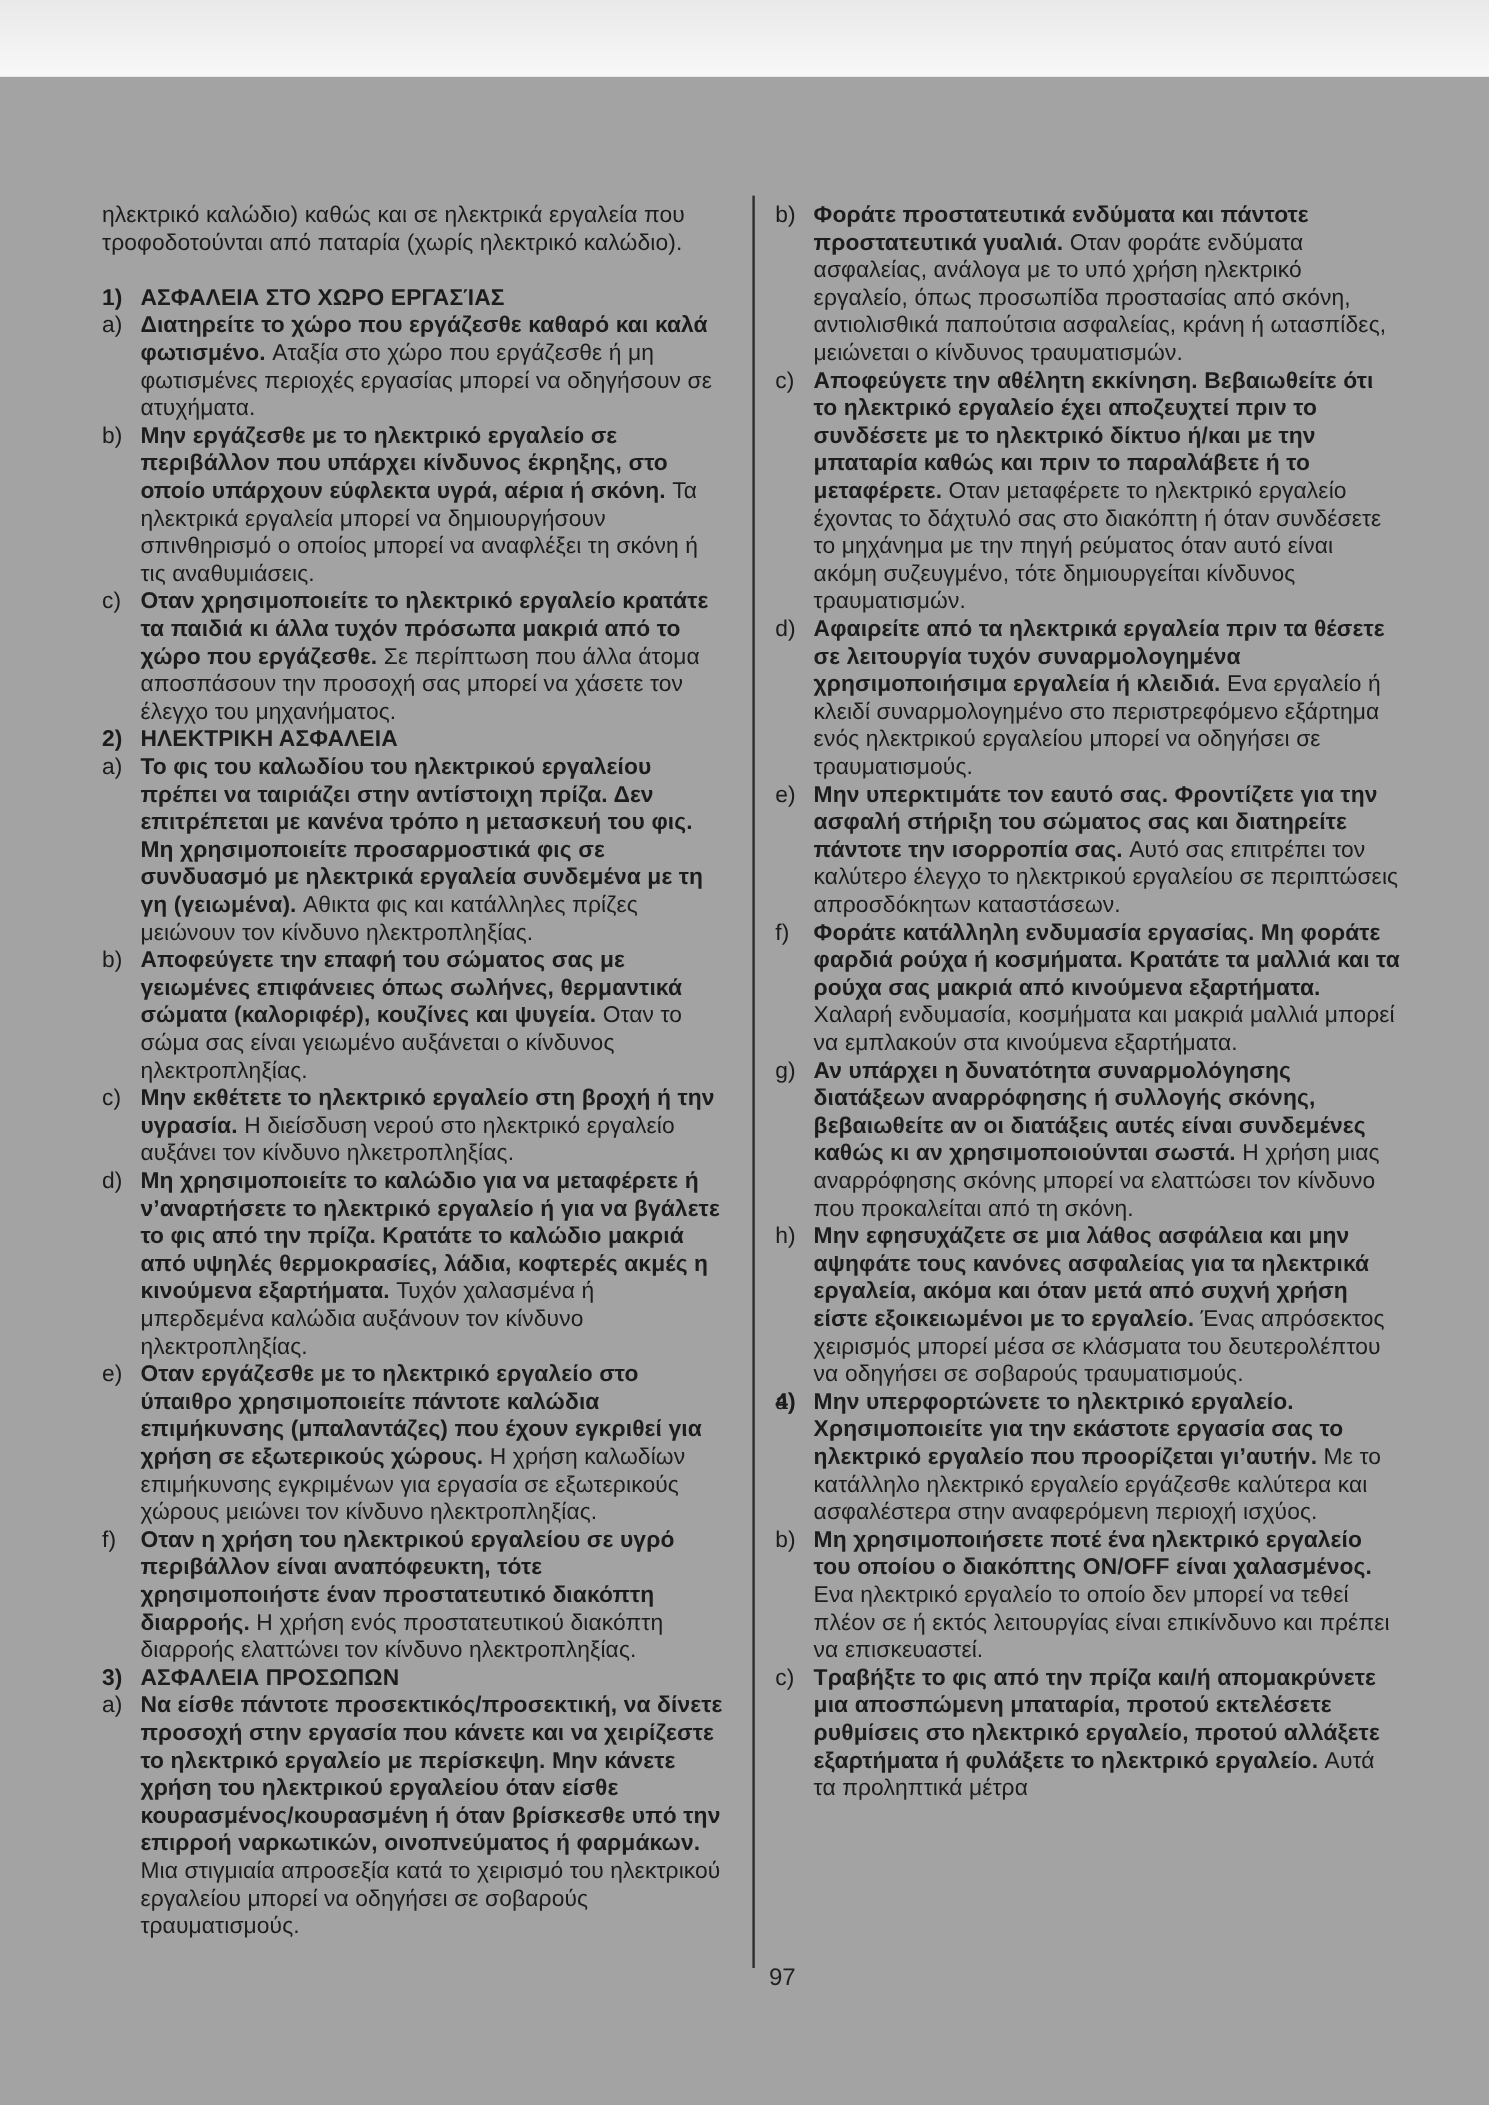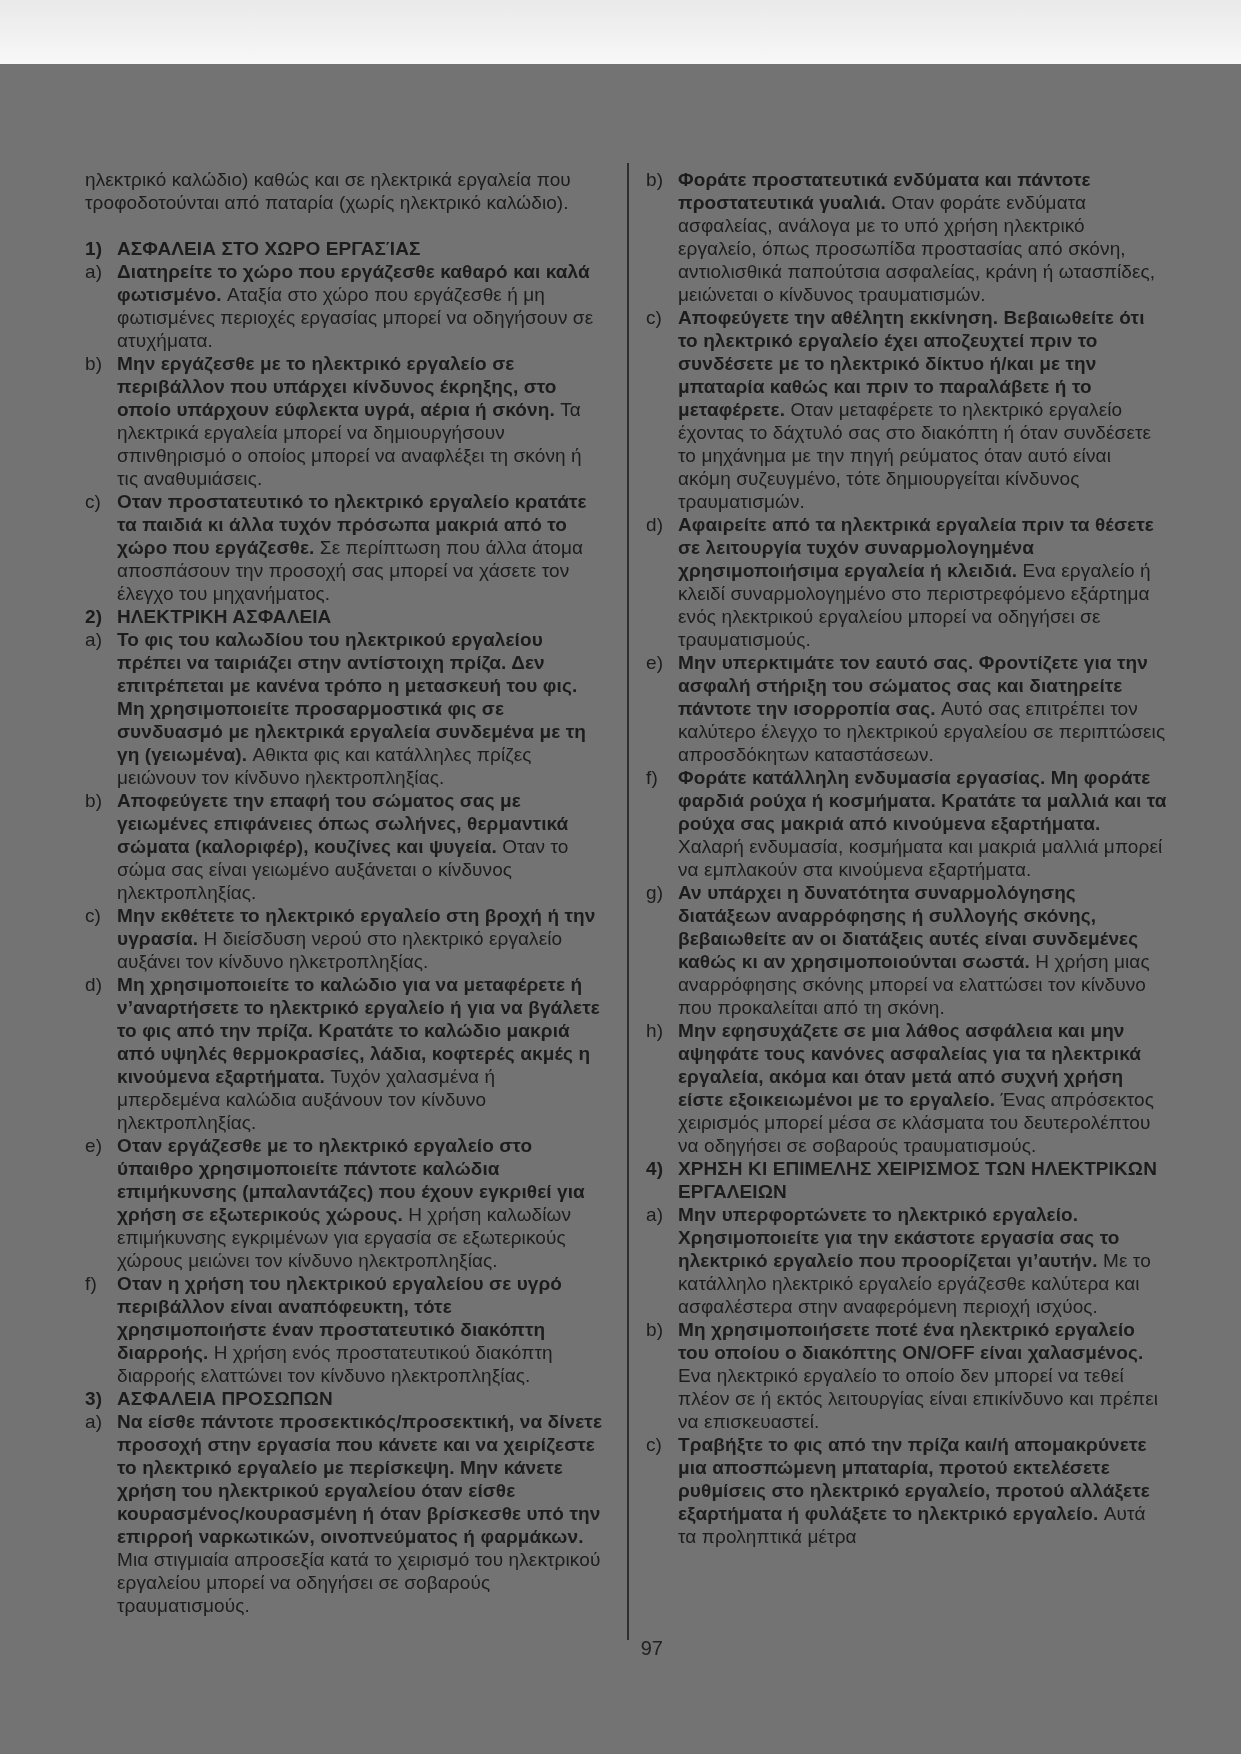--- a/index.html
+++ b/index.html
@@ -1,20 +1,20 @@
 <!DOCTYPE html>
 <html lang="el"><head>
 <meta charset="utf-8">
 <style>
   html,body{margin:0;padding:0;background:#d8d8d8;}
   .page{
     position:relative;
     width:1241px;height:1754px;
     margin:0 auto;
-    background:#737373;
+    background:#a3a3a3;
     font-family:"Liberation Sans", sans-serif;
     color:#1c1c1c;
     overflow:hidden;
   }
   .scan-shade{
     position:absolute;top:0;left:0;width:100%;height:64px;
     background:linear-gradient(#e9e9e9,#f8f8f8);
   }
   .col{
     position:absolute;top:168px;
@@ -42,39 +42,39 @@
 </head>
 <body>
 
 <div class="page">
   <div class="scan-shade"></div>
   <div class="col col-left" id="col-left">
       <div class="item cont"><span>ηλεκτρικό καλώδιο) καθώς και σε ηλεκτρικά εργαλεία που τροφοδοτούνται από παταρία (χωρίς ηλεκτρικό καλώδιο).</span></div>
       <div class="item heading gap"><span class="marker">1)</span><span class="bold">ΑΣΦΑΛΕΙΑ ΣΤΟ ΧΩΡΟ ΕΡΓΑΣΊΑΣ</span></div>
       <div class="item"><span class="marker">a)</span><span class="bold">Διατηρείτε το χώρο που εργάζεσθε καθαρό και καλά φωτισμένο. </span><span>Αταξία στο χώρο που εργάζεσθε ή μη φωτισμένες περιοχές εργασίας μπορεί να οδηγήσουν σε ατυχήματα.</span></div>
       <div class="item"><span class="marker">b)</span><span class="bold">Μην εργάζεσθε με το ηλεκτρικό εργαλείο σε περιβάλλον που υπάρχει κίνδυνος έκρηξης, στο οποίο υπάρχουν εύφλεκτα υγρά, αέρια ή σκόνη. </span><span>Τα ηλεκτρικά εργαλεία μπορεί να δημιουργήσουν σπινθηρισμό ο οποίος μπορεί να αναφλέξει τη σκόνη ή τις αναθυμιάσεις.</span></div>
-      <div class="item"><span class="marker">c)</span><span class="bold">Οταν προστατευτικό το ηλεκτρικό εργαλείο κρατάτε τα παιδιά κι άλλα τυχόν πρόσωπα μακριά από το χώρο που εργάζεσθε. </span><span>Σε περίπτωση που άλλα άτομα αποσπάσουν την προσοχή σας μπορεί να χάσετε τον έλεγχο του μηχανήματος.</span></div>
+      <div class="item"><span class="marker">c)</span><span class="bold">Οταν χρησιμοποιείτε το ηλεκτρικό εργαλείο κρατάτε τα παιδιά κι άλλα τυχόν πρόσωπα μακριά από το χώρο που εργάζεσθε. </span><span>Σε περίπτωση που άλλα άτομα αποσπάσουν την προσοχή σας μπορεί να χάσετε τον έλεγχο του μηχανήματος.</span></div>
       <div class="item heading"><span class="marker">2)</span><span class="bold">ΗΛΕΚΤΡΙΚΗ ΑΣΦΑΛΕΙΑ</span></div>
       <div class="item"><span class="marker">a)</span><span class="bold">Το φις του καλωδίου του ηλεκτρικού εργαλείου πρέπει να ταιριάζει στην αντίστοιχη πρίζα. Δεν επιτρέπεται με κανένα τρόπο η μετασκευή του φις. Μη χρησιμοποιείτε προσαρμοστικά φις σε συνδυασμό με ηλεκτρικά εργαλεία συνδεμένα με τη γη (γειωμένα). </span><span>Αθικτα φις και κατάλληλες πρίζες μειώνουν τον κίνδυνο ηλεκτροπληξίας.</span></div>
       <div class="item"><span class="marker">b)</span><span class="bold">Αποφεύγετε την επαφή του σώματος σας με γειωμένες επιφάνειες όπως σωλήνες, θερμαντικά σώματα (καλοριφέρ), κουζίνες και ψυγεία. </span><span>Οταν το σώμα σας είναι γειωμένο αυξάνεται ο κίνδυνος ηλεκτροπληξίας.</span></div>
       <div class="item"><span class="marker">c)</span><span class="bold">Μην εκθέτετε το ηλεκτρικό εργαλείο στη βροχή ή την υγρασία. </span><span>Η διείσδυση νερού στο ηλεκτρικό εργαλείο αυξάνει τον κίνδυνο ηλκετροπληξίας.</span></div>
       <div class="item"><span class="marker">d)</span><span class="bold">Μη χρησιμοποιείτε το καλώδιο για να μεταφέρετε ή ν’αναρτήσετε το ηλεκτρικό εργαλείο ή για να βγάλετε το φις από την πρίζα. Κρατάτε το καλώδιο μακριά από υψηλές θερμοκρασίες, λάδια, κοφτερές ακμές η κινούμενα εξαρτήματα. </span><span>Τυχόν χαλασμένα ή μπερδεμένα καλώδια αυξάνουν τον κίνδυνο ηλεκτροπληξίας.</span></div>
       <div class="item"><span class="marker">e)</span><span class="bold">Οταν εργάζεσθε με το ηλεκτρικό εργαλείο στο ύπαιθρο χρησιμοποιείτε πάντοτε καλώδια επιμήκυνσης (μπαλαντάζες) που έχουν εγκριθεί για χρήση σε εξωτερικούς χώρους. </span><span>Η χρήση καλωδίων επιμήκυνσης εγκριμένων για εργασία σε εξωτερικούς χώρους μειώνει τον κίνδυνο ηλεκτροπληξίας.</span></div>
       <div class="item"><span class="marker">f)</span><span class="bold">Οταν η χρήση του ηλεκτρικού εργαλείου σε υγρό περιβάλλον είναι αναπόφευκτη, τότε χρησιμοποιήστε έναν προστατευτικό διακόπτη διαρροής. </span><span>Η χρήση ενός προστατευτικού διακόπτη διαρροής ελαττώνει τον κίνδυνο ηλεκτροπληξίας.</span></div>
       <div class="item heading"><span class="marker">3)</span><span class="bold">ΑΣΦΑΛΕΙΑ ΠΡΟΣΩΠΩΝ</span></div>
       <div class="item"><span class="marker">a)</span><span class="bold">Να είσθε πάντοτε προσεκτικός/προσεκτική, να δίνετε προσοχή στην εργασία που κάνετε και να χειρίζεστε το ηλεκτρικό εργαλείο με περίσκεψη. Μην κάνετε χρήση του ηλεκτρικού εργαλείου όταν είσθε κουρασμένος/κουρασμένη ή όταν βρίσκεσθε υπό την επιρροή ναρκωτικών, οινοπνεύματος ή φαρμάκων. </span><span>Μια στιγμιαία απροσεξία κατά το χειρισμό του ηλεκτρικού εργαλείου μπορεί να οδηγήσει σε σοβαρούς τραυματισμούς.</span></div>
     </div>
   <div class="divider"></div>
   <div class="col col-right" id="col-right">
       <div class="item"><span class="marker">b)</span><span class="bold">Φοράτε προστατευτικά ενδύματα και πάντοτε προστατευτικά γυαλιά. </span><span>Οταν φοράτε ενδύματα ασφαλείας, ανάλογα με το υπό χρήση ηλεκτρικό εργαλείο, όπως προσωπίδα προστασίας από σκόνη, αντιολισθικά παπούτσια ασφαλείας, κράνη ή ωτασπίδες, μειώνεται ο κίνδυνος τραυματισμών.</span></div>
       <div class="item"><span class="marker">c)</span><span class="bold">Αποφεύγετε την αθέλητη εκκίνηση. Βεβαιωθείτε ότι το ηλεκτρικό εργαλείο έχει αποζευχτεί πριν το συνδέσετε με το ηλεκτρικό δίκτυο ή/και με την μπαταρία καθώς και πριν το παραλάβετε ή το μεταφέρετε. </span><span>Οταν μεταφέρετε το ηλεκτρικό εργαλείο έχοντας το δάχτυλό σας στο διακόπτη ή όταν συνδέσετε το μηχάνημα με την πηγή ρεύματος όταν αυτό είναι ακόμη συζευγμένο, τότε δημιουργείται κίνδυνος τραυματισμών.</span></div>
       <div class="item"><span class="marker">d)</span><span class="bold">Αφαιρείτε από τα ηλεκτρικά εργαλεία πριν τα θέσετε σε λειτουργία τυχόν συναρμολογημένα χρησιμοποιήσιμα εργαλεία ή κλειδιά. </span><span>Ενα εργαλείο ή κλειδί συναρμολογημένο στο περιστρεφόμενο εξάρτημα ενός ηλεκτρικού εργαλείου μπορεί να οδηγήσει σε τραυματισμούς.</span></div>
       <div class="item"><span class="marker">e)</span><span class="bold">Μην υπερκτιμάτε τον εαυτό σας. Φροντίζετε για την ασφαλή στήριξη του σώματος σας και διατηρείτε πάντοτε την ισορροπία σας. </span><span>Αυτό σας επιτρέπει τον καλύτερο έλεγχο το ηλεκτρικού εργαλείου σε περιπτώσεις απροσδόκητων καταστάσεων.</span></div>
       <div class="item"><span class="marker">f)</span><span class="bold">Φοράτε κατάλληλη ενδυμασία εργασίας. Μη φοράτε φαρδιά ρούχα ή κοσμήματα. Κρατάτε τα μαλλιά και τα ρούχα σας μακριά από κινούμενα εξαρτήματα. </span><span>Χαλαρή ενδυμασία, κοσμήματα και μακριά μαλλιά μπορεί να εμπλακούν στα κινούμενα εξαρτήματα.</span></div>
       <div class="item"><span class="marker">g)</span><span class="bold">Αν υπάρχει η δυνατότητα συναρμολόγησης διατάξεων αναρρόφησης ή συλλογής σκόνης, βεβαιωθείτε αν οι διατάξεις αυτές είναι συνδεμένες καθώς κι αν χρησιμοποιούνται σωστά. </span><span>Η χρήση μιας αναρρόφησης σκόνης μπορεί να ελαττώσει τον κίνδυνο που προκαλείται από τη σκόνη.</span></div>
       <div class="item"><span class="marker">h)</span><span class="bold">Μην εφησυχάζετε σε μια λάθος ασφάλεια και μην αψηφάτε τους κανόνες ασφαλείας για τα ηλεκτρικά εργαλεία, ακόμα και όταν μετά από συχνή χρήση είστε εξοικειωμένοι με το εργαλείο. </span><span>Ένας απρόσεκτος χειρισμός μπορεί μέσα σε κλάσματα του δευτερολέπτου να οδηγήσει σε σοβαρούς τραυματισμούς.</span></div>
-      <div class="item heading"><span class="marker">4)</span><span class="bold">ΧΡΗΣΗ ΚΙ ΕΠΙΜΕΛΗΣ ΧΕΙΡΙΣΜΟΣ ΤΩΝ ΗΛΕΚΤΡΙΚΩΝ ΕΡΓΑΛΕΙΩΝ</span></div>
+      <div class="item heading"><span class="marker">4)</span></div>
       <div class="item"><span class="marker">a)</span><span class="bold">Μην υπερφορτώνετε το ηλεκτρικό εργαλείο. Χρησιμοποιείτε για την εκάστοτε εργασία σας το ηλεκτρικό εργαλείο που προορίζεται γι’αυτήν. </span><span>Με το κατάλληλο ηλεκτρικό εργαλείο εργάζεσθε καλύτερα και ασφαλέστερα στην αναφερόμενη περιοχή ισχύος.</span></div>
       <div class="item"><span class="marker">b)</span><span class="bold">Μη χρησιμοποιήσετε ποτέ ένα ηλεκτρικό εργαλείο του οποίου ο διακόπτης ON/OFF είναι χαλασμένος. </span><span>Ενα ηλεκτρικό εργαλείο το οποίο δεν μπορεί να τεθεί πλέον σε ή εκτός λειτουργίας είναι επικίνδυνο και πρέπει να επισκευαστεί.</span></div>
       <div class="item"><span class="marker">c)</span><span class="bold">Τραβήξτε το φις από την πρίζα και/ή απομακρύνετε μια αποσπώμενη μπαταρία, προτού εκτελέσετε ρυθμίσεις στο ηλεκτρικό εργαλείο, προτού αλλάξετε εξαρτήματα ή φυλάξετε το ηλεκτρικό εργαλείο. </span><span>Αυτά τα προληπτικά μέτρα</span></div>
     </div>
   <div class="page-number">97</div>
 </div>
 
 </body></html>

